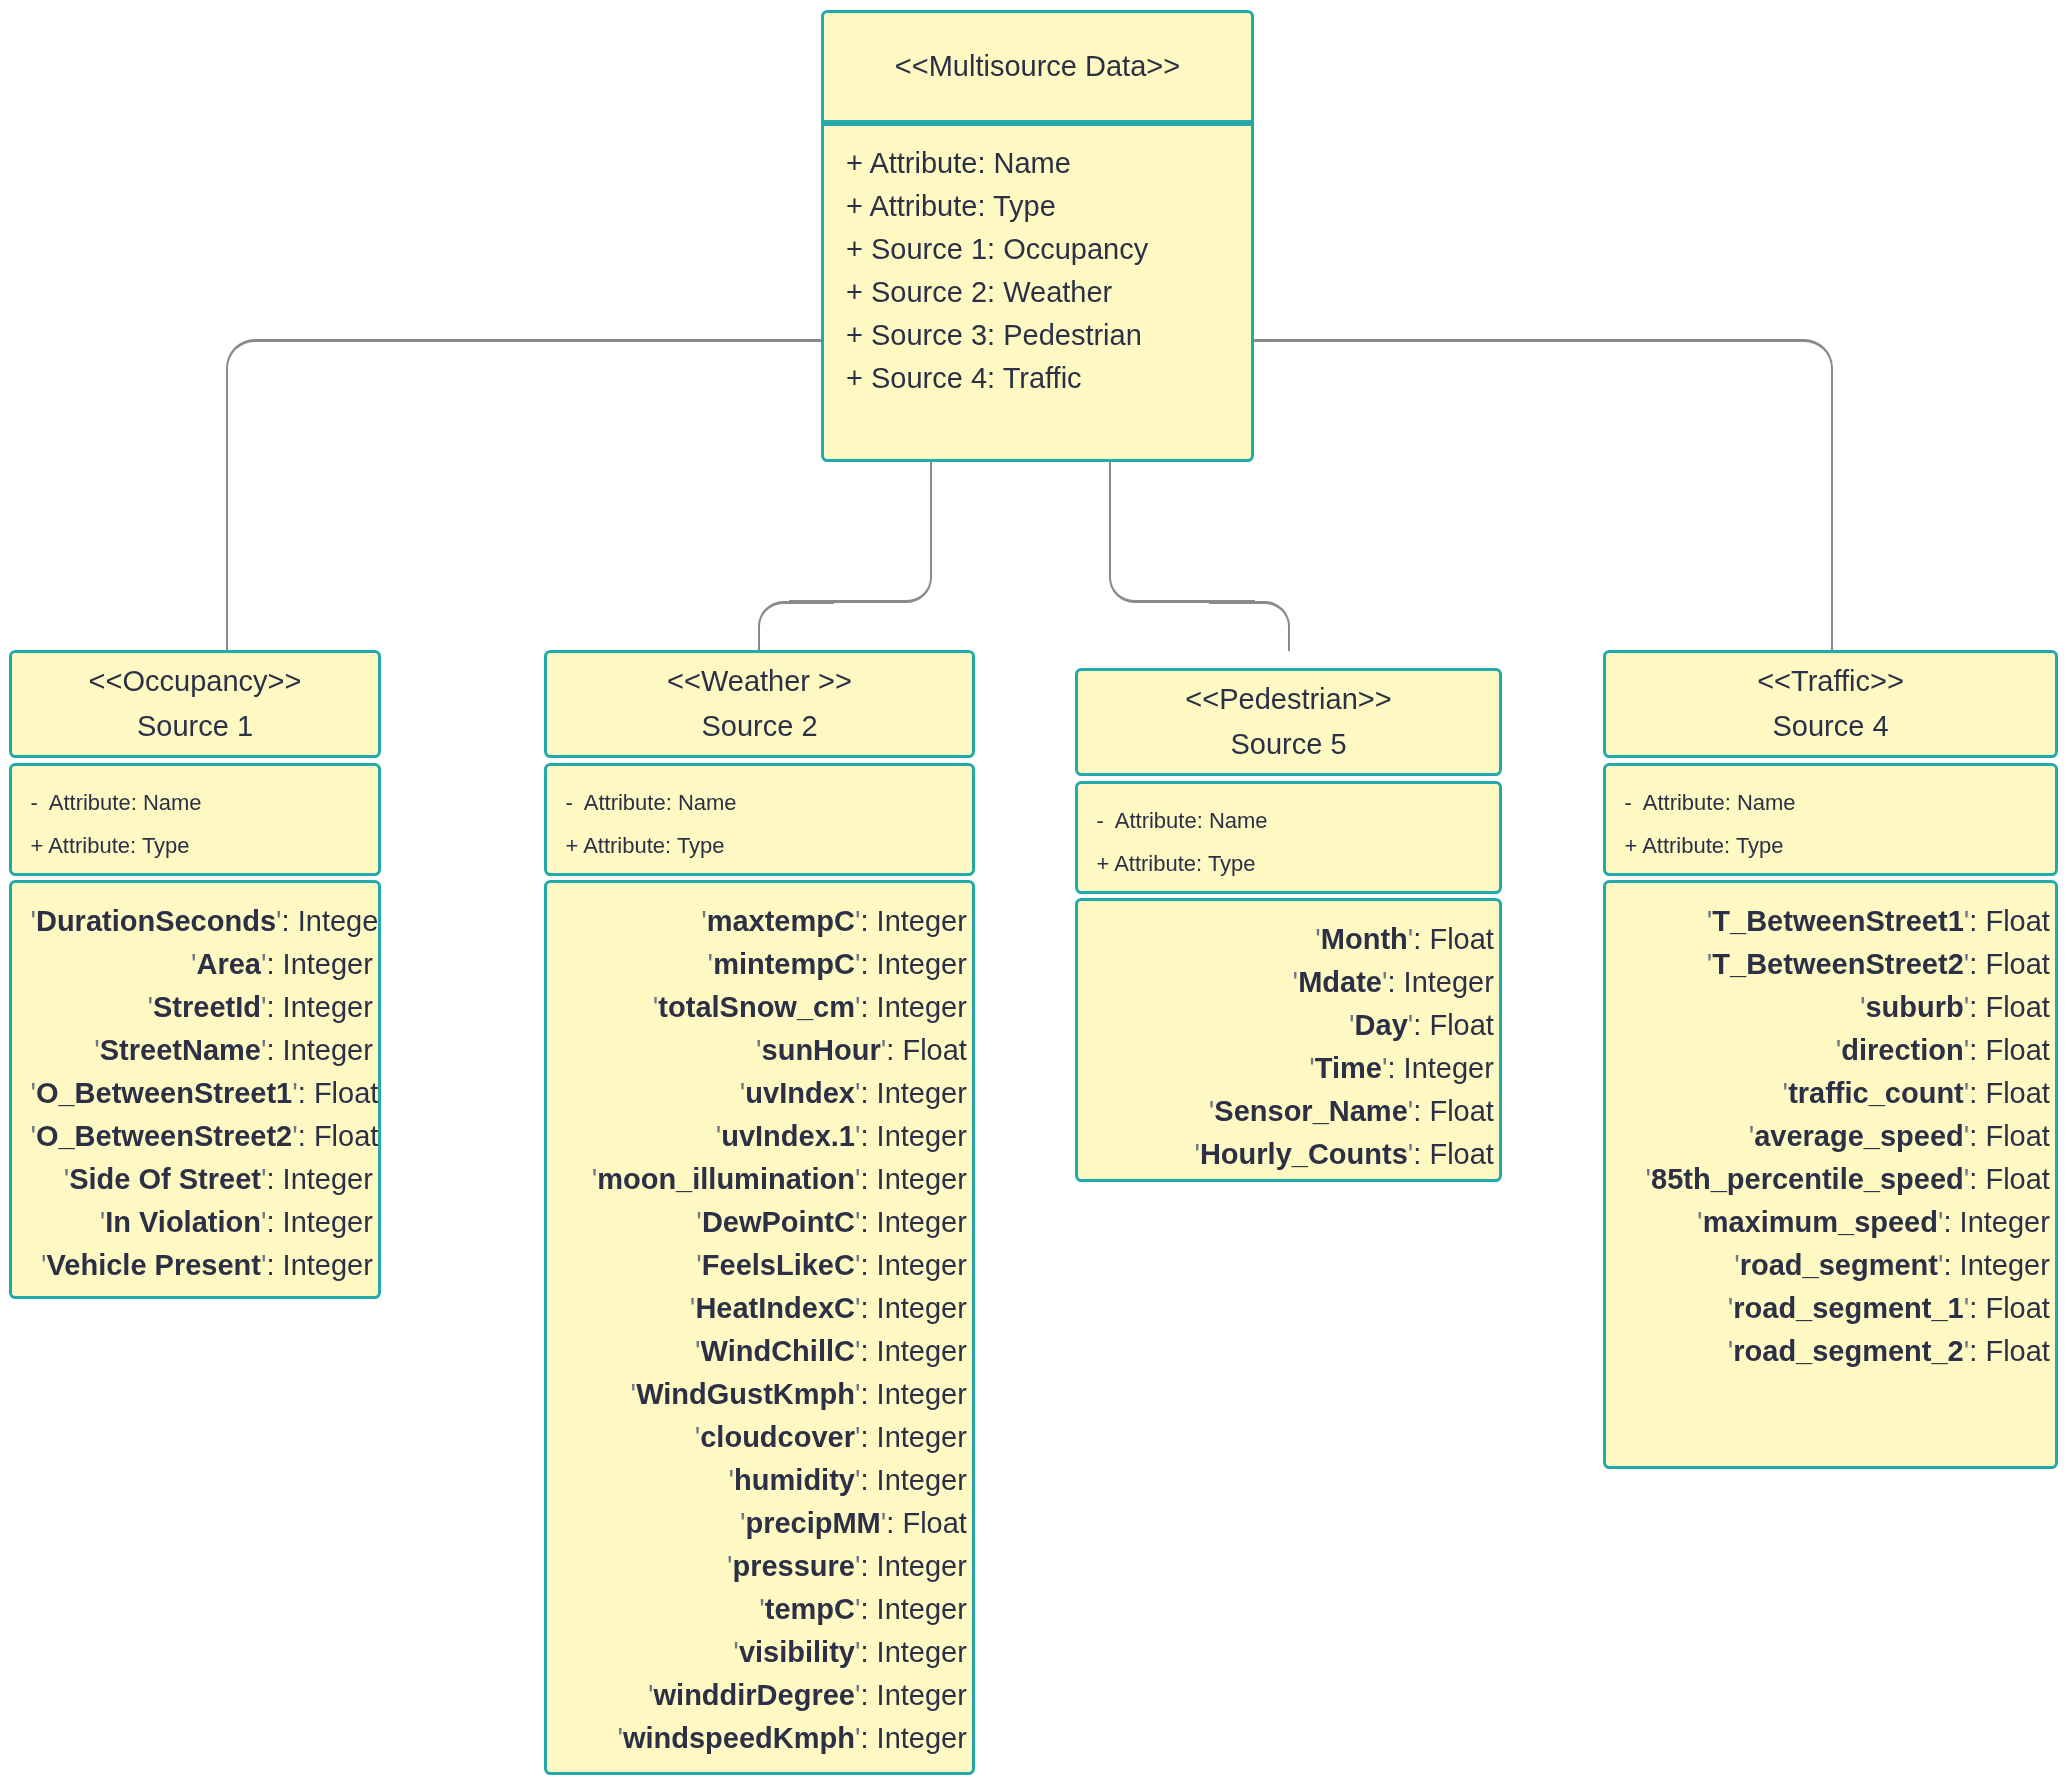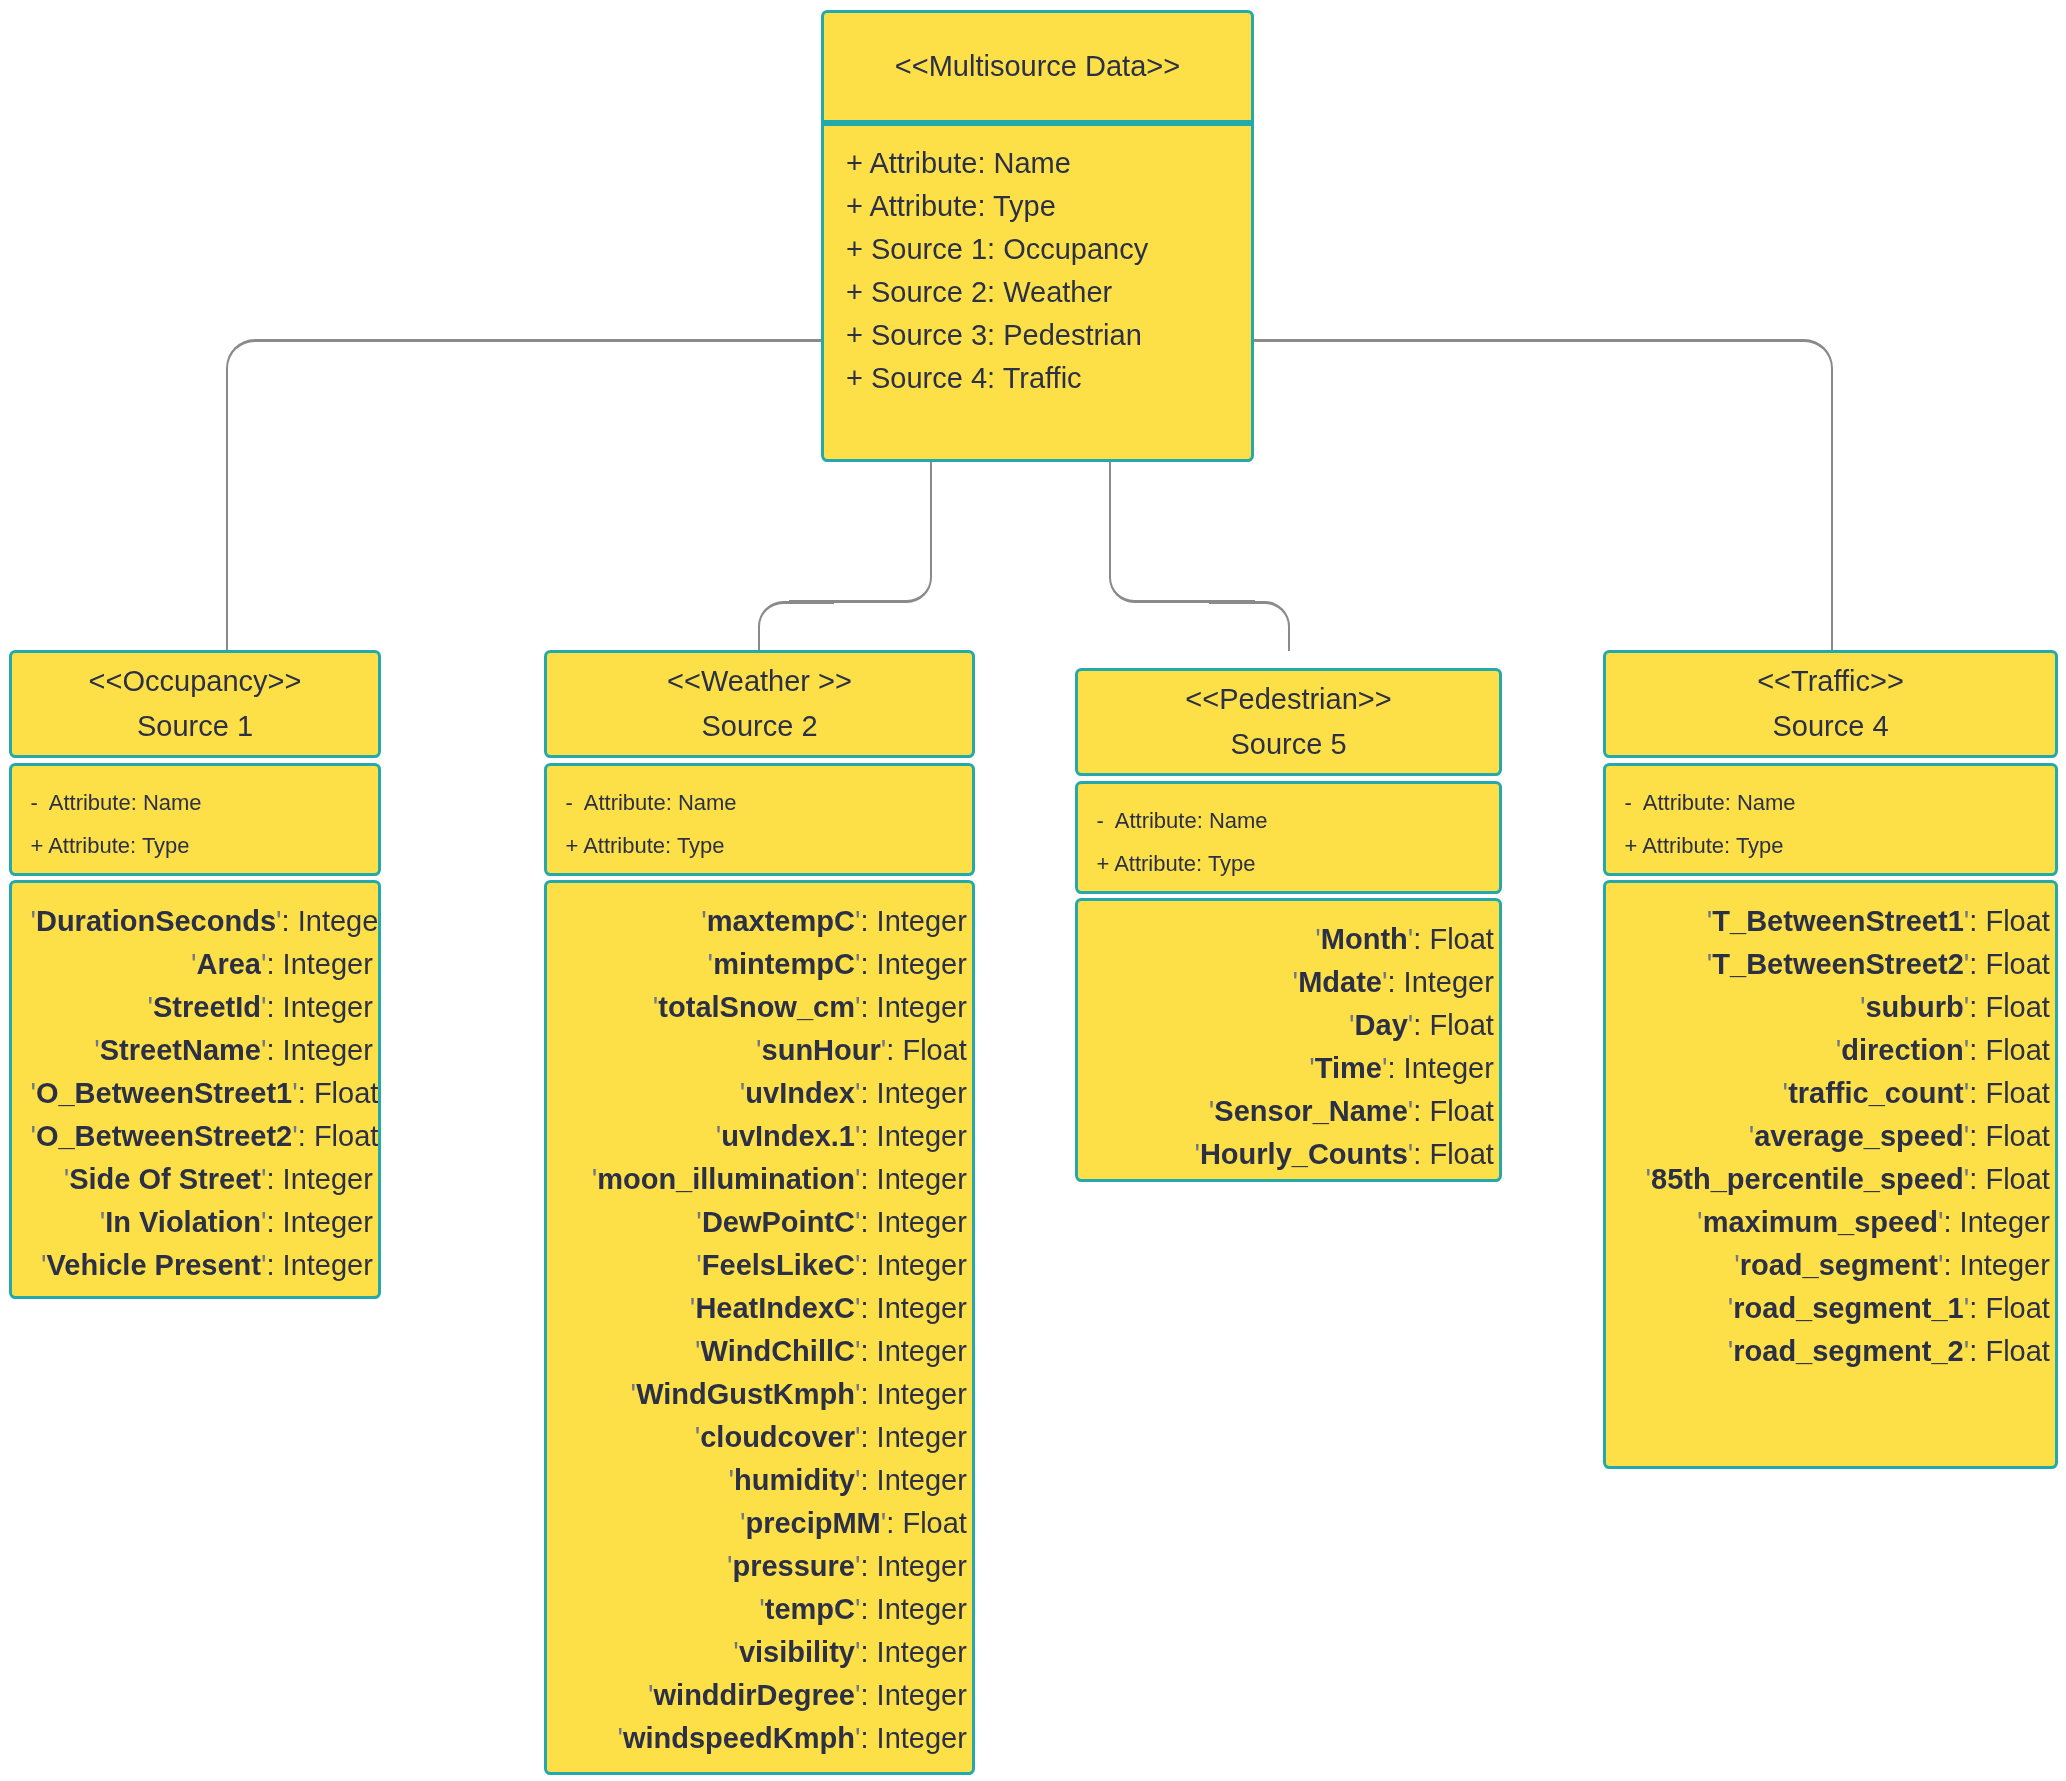--- a/index.html
+++ b/index.html
@@ -7,21 +7,21 @@
     --ink:#2b3046;
     --quote:#707587;
     --conn:#8a8a8a;
   }
   html,body{margin:0;padding:0;background:#ffffff;}
   body{font-family:"Liberation Sans","DejaVu Sans",sans-serif;color:var(--ink);}
   .canvas{position:relative;width:2066px;height:1781px;background:#ffffff;overflow:hidden;}
 
   
   .class-box{position:absolute;display:flex;flex-direction:column;row-gap:4.5px;box-sizing:border-box;}
-  .compartment{background:#fde047;border:3.2px solid var(--teal);border-radius:6.4px;box-sizing:border-box;}
+  .compartment{background:#fef9c3;border:3.2px solid var(--teal);border-radius:6.4px;box-sizing:border-box;}
 
   .title-comp{display:flex;flex-direction:column;justify-content:center;align-items:center;
               text-align:center;font-size:29px;line-height:45px;flex:0 0 auto;}
   .attr-comp{flex:0 0 auto;padding:15.3px 6.4px 0 18.4px;font-size:22px;line-height:43px;}
   .fields-comp{flex:1 1 auto;padding:16.5px 5.1px 0 18.4px;font-size:29px;line-height:43px;overflow:hidden;text-align:right;}
 
   .attr-line{white-space:pre;}
   .field-row{white-space:nowrap;}
   .fname{font-weight:700;}
   .q{color:var(--quote);font-weight:400;}

